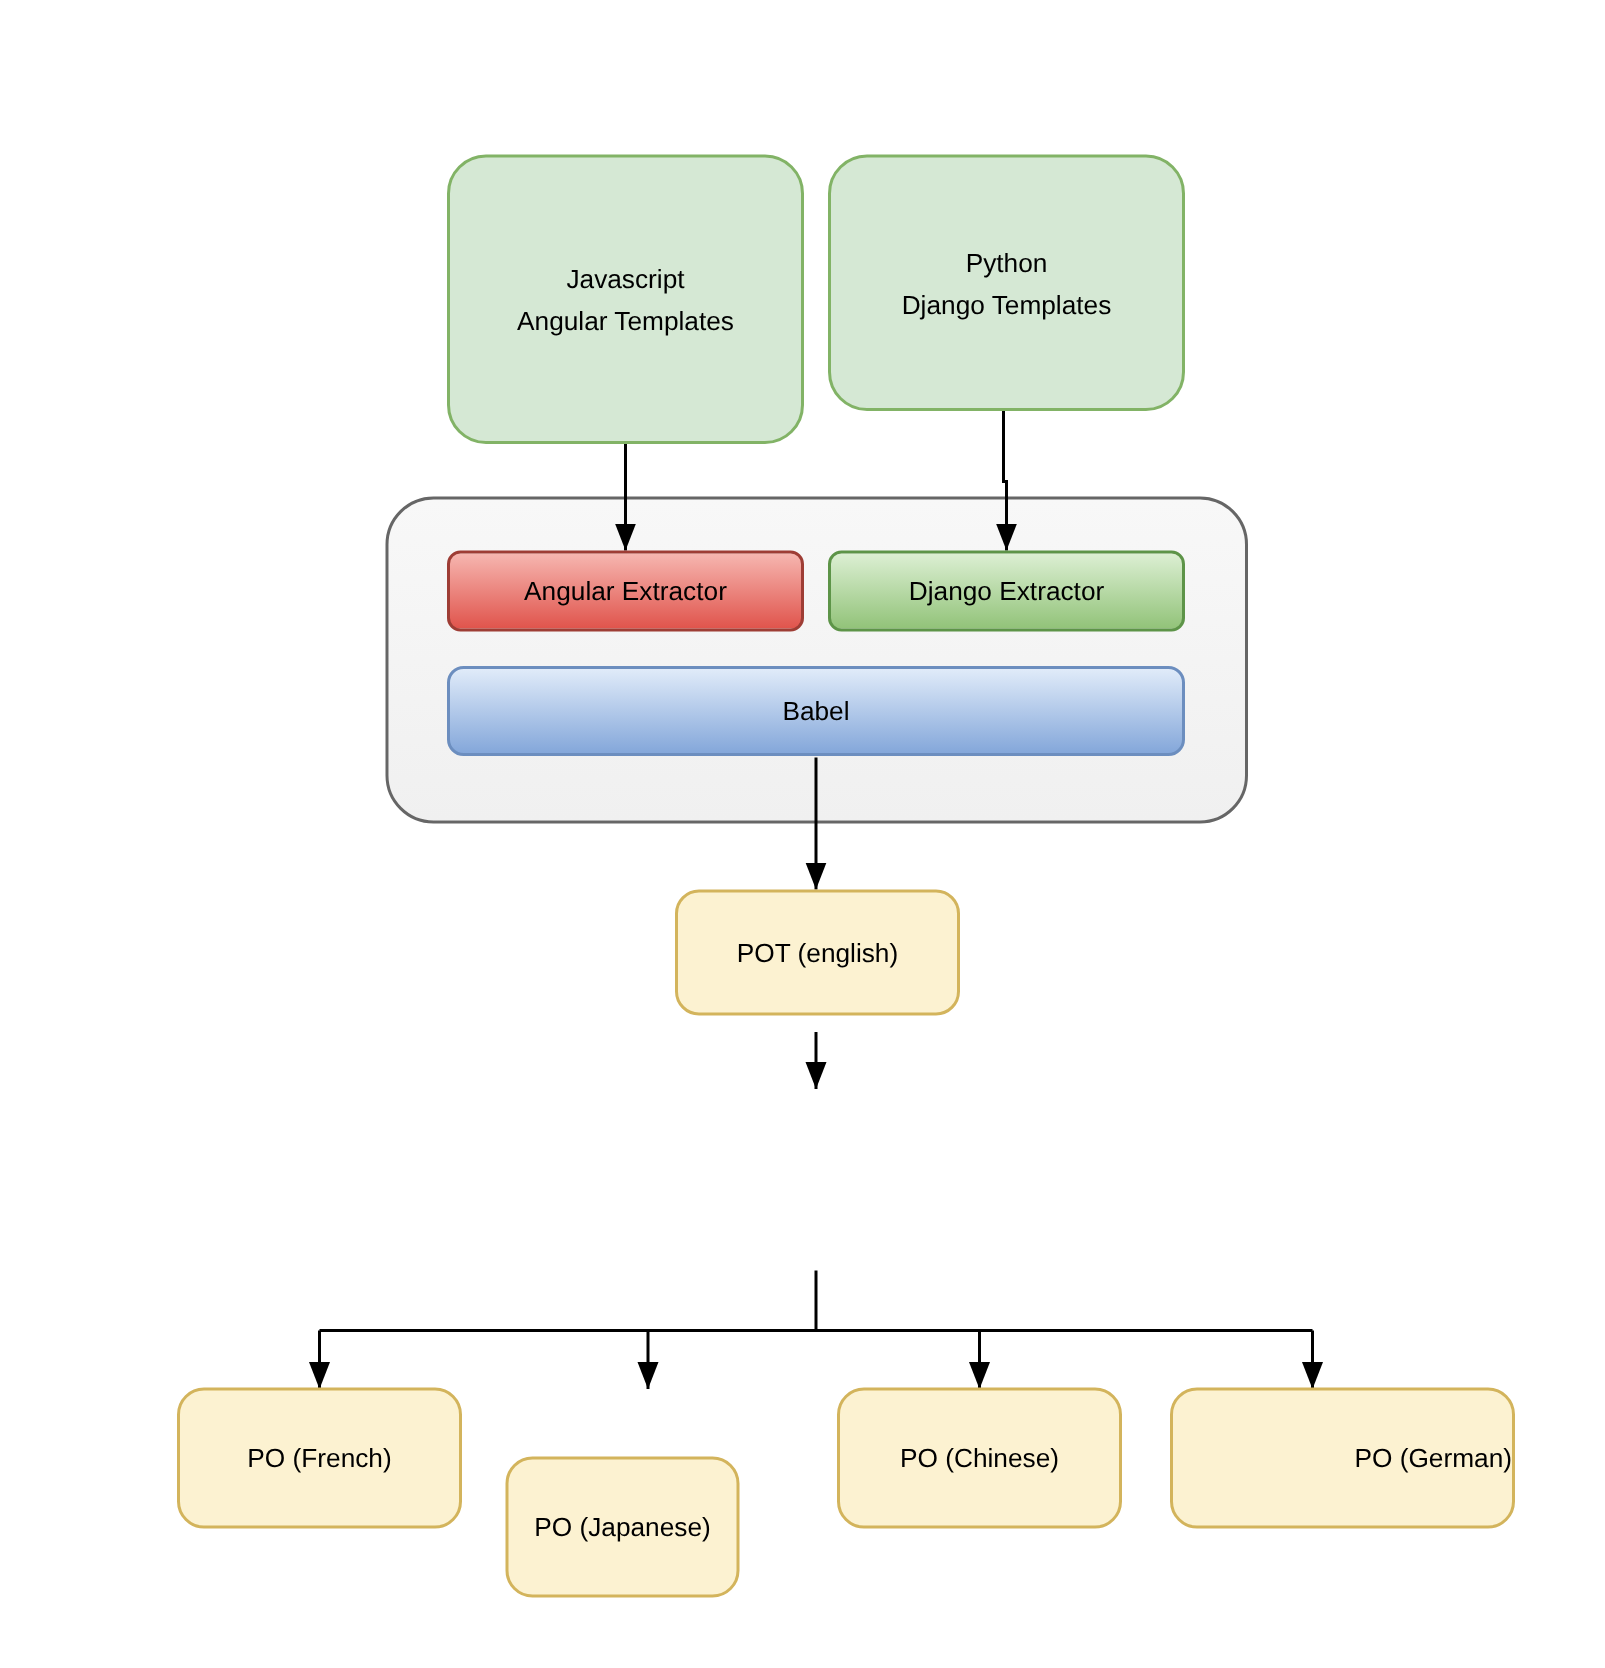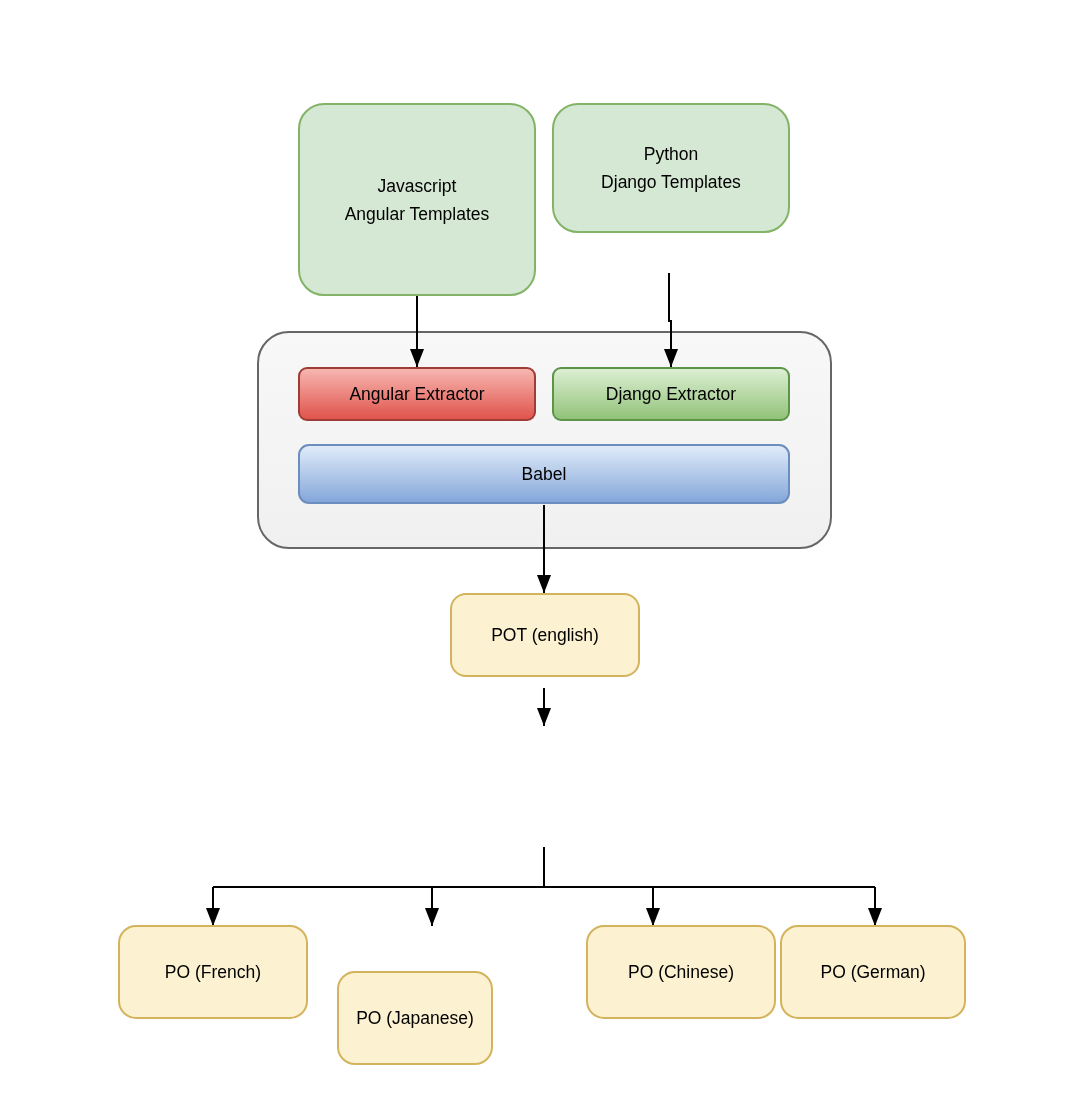--- a/index.html
+++ b/index.html
@@ -72,31 +72,31 @@
     border-radius: 22px;
   }
   .yellow-flat {
     background: #fcf2d1;
     border: 2px solid #d3b45c;
     border-radius: 18px;
   }
 
   
   .n-js      { left: 298px; top: 103px; width: 238px; height: 193px; }
-  .n-py      { left: 552px; top: 103px; width: 238px; height: 130px; }
+  .n-py      { left: 552px; top: 103px; width: 238px; height: 171px; }
   .n-group   { left: 257px; top: 331px; width: 575px; height: 218px; }
   .n-ang     { left: 298px; top: 367px; width: 238px; height: 54px; }
   .n-dj      { left: 552px; top: 367px; width: 238px; height: 54px; }
   .n-babel   { left: 298px; top: 444px; width: 492px; height: 60px; }
   .n-pot     { left: 450px; top: 593px; width: 190px; height: 84px;  border-radius: 16px; }
   .n-zanata  { left: 425px; top: 726px; width: 238px; height: 121px; }
   .n-fr      { left: 118px; top: 925px; width: 190px; height: 94px; }
   .n-jp      { left: 337px; top: 971px; width: 156px; height: 94px; }
-  .n-cn      { left: 558px; top: 925px; width: 190px; height: 94px; margin-left: 28px; }
-  .n-de      { left: 780px; top: 925px; width: 186px; height: 94px; }
+  .n-cn      { left: 558px; top: 925px; width: 190px; height: 94px; }
+  .n-de      { left: 780px; top: 925px; width: 230px; height: 94px; justify-content: flex-end; }
 </style>
 </head>
 <body>
 
 <div class="canvas">
 
   <div class="node group-box n-group"></div>
 
   <svg class="edges">
     <defs>

